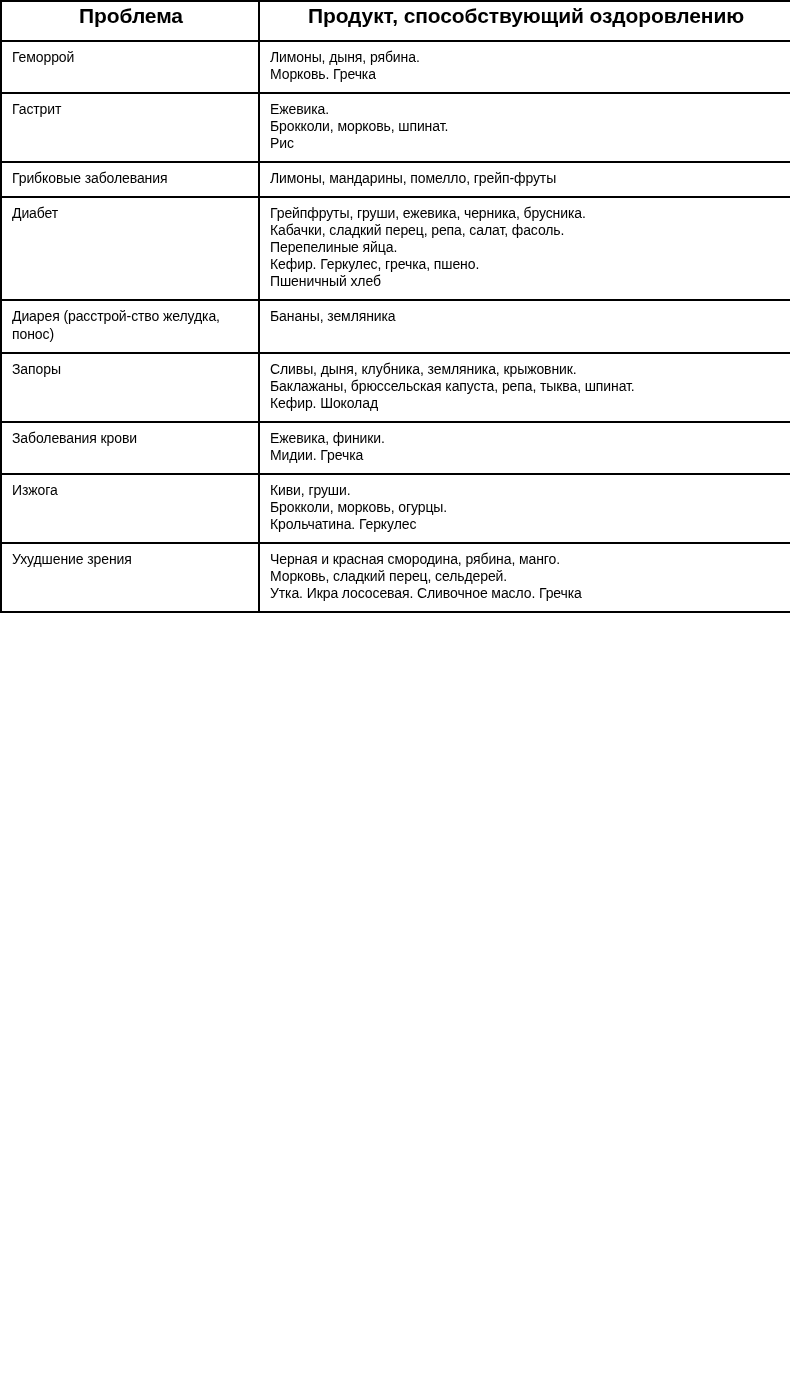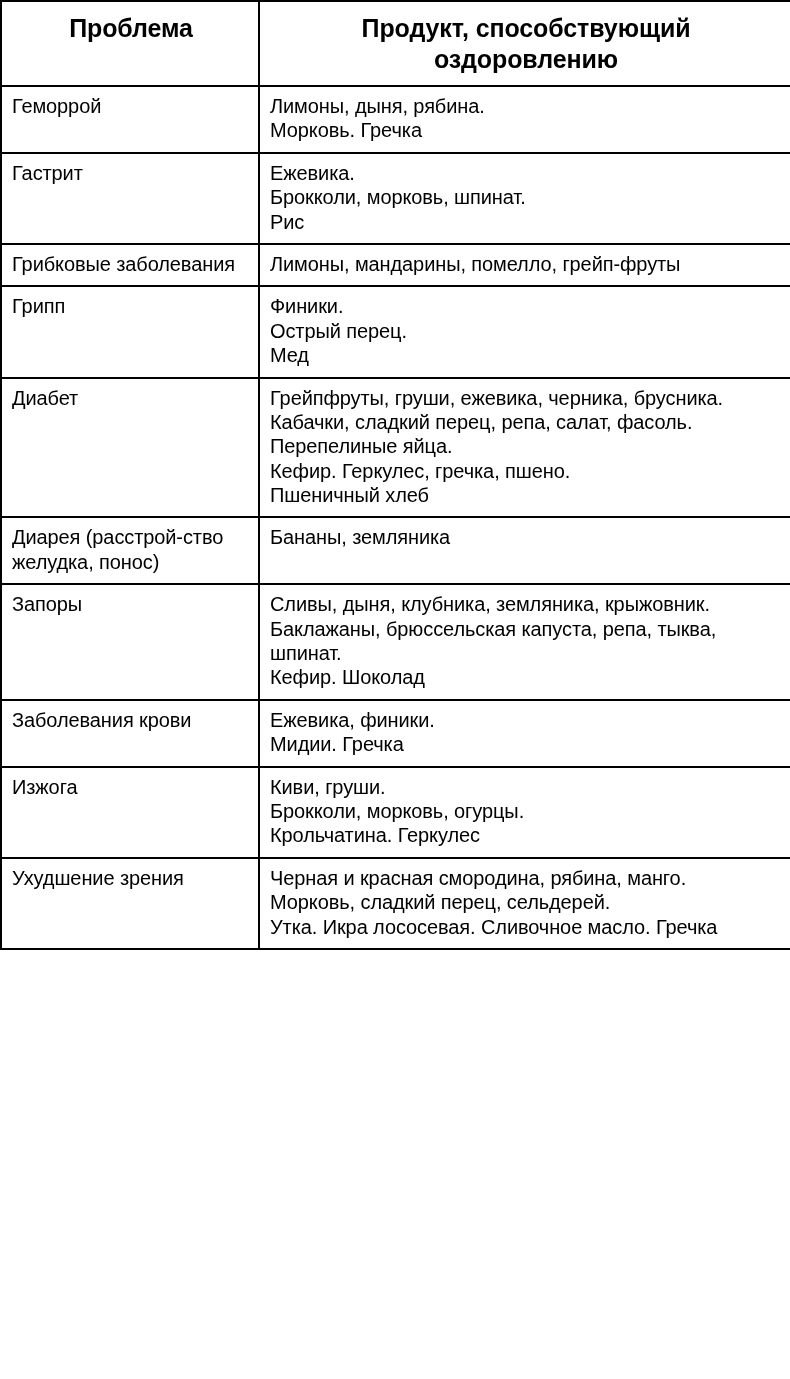--- a/index.html
+++ b/index.html
@@ -24,37 +24,37 @@
     table-layout: fixed;
   }
   table.health-table col.col-problem { width: 258px; }
   table.health-table col.col-product { width: 532px; }
 
   table.health-table th,
   table.health-table td {
     border: 2px solid #000000;
     vertical-align: top;
     padding: 7px 8px 9px 10px;
-    font-size: 20px;
+    font-size: 14px;
     line-height: 1.22;
     letter-spacing: -0.1px;
   }
   
   table.health-table th:first-child,
   table.health-table td:first-child {
     border-left: 2px solid #000000;
   }
   table.health-table th:last-child,
   table.health-table td:last-child {
     border-right: 2px solid #000000;
   }
   table.health-table thead th {
     font-weight: bold;
-    font-size: 25px;
-    padding-top: 11px;
+    font-size: 21px;
+    padding-top: 1px;
     padding-bottom: 11px;
   }
 </style>
 </head>
 <body>
 
 <div class="page">
   <table class="health-table">
     <colgroup>
       <col class="col-problem">
@@ -74,26 +74,20 @@
       </tr>
       <tr>
         <td style="white-space: pre-wrap;">Гастрит</td>
         <td style="white-space: pre-wrap;">Ежевика.
 Брокколи, морковь, шпинат.
 Рис</td>
       </tr>
       <tr>
         <td style="white-space: pre-wrap; margin-top: 28px;">Грибковые заболевания</td>
         <td style="white-space: pre-wrap; border-radius: 10px;">Лимоны, мандарины, помелло, грейп-фруты</td>
-      </tr>
-      <tr>
-        <td style="white-space: pre-wrap;">Грипп</td>
-        <td style="white-space: pre-wrap;">Финики.
-Острый перец.
-Мед</td>
       </tr>
       <tr>
         <td style="white-space: pre-wrap;">Диабет</td>
         <td style="white-space: pre-wrap;">Грейпфруты, груши, ежевика, черника, брусника.
 Кабачки, сладкий перец, репа, салат, фасоль.
 Перепелиные яйца.
 Кефир. Геркулес, гречка, пшено.
 Пшеничный хлеб</td>
       </tr>
       <tr>

